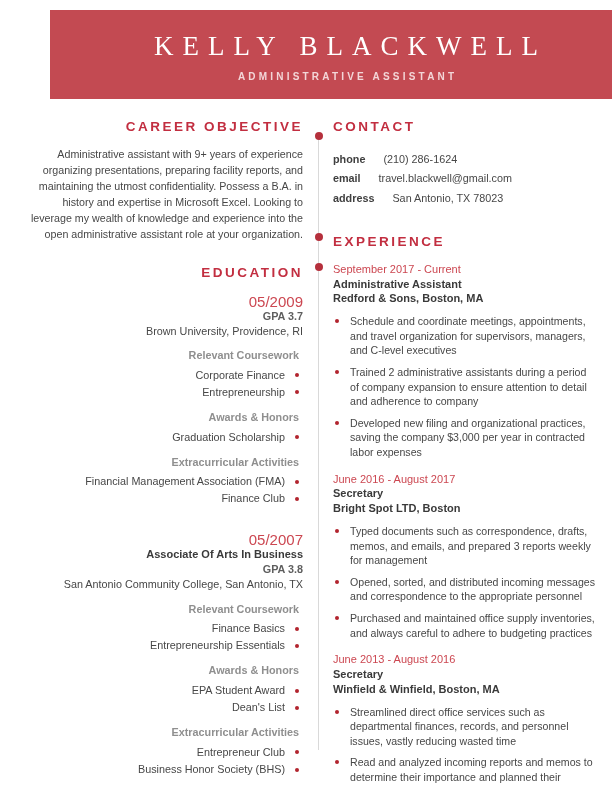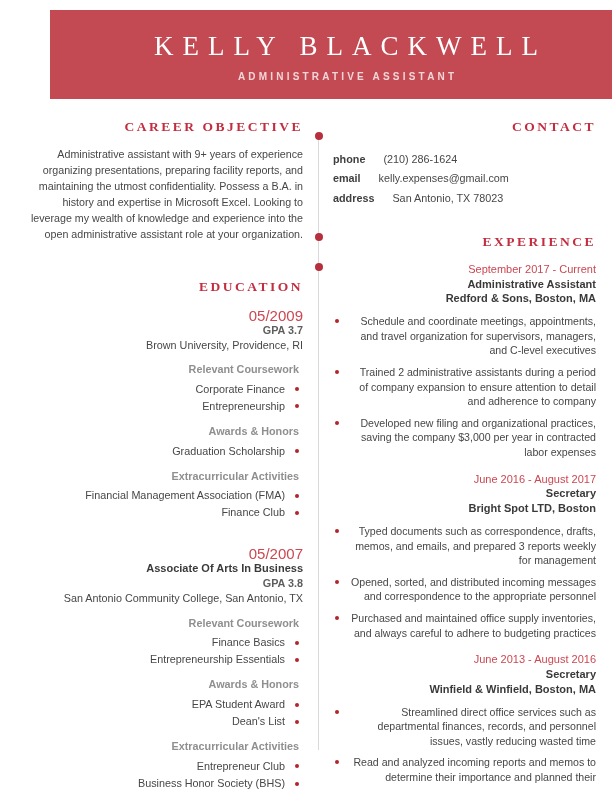--- a/index.html
+++ b/index.html
@@ -16,46 +16,46 @@
   .band .name{font-family:"Liberation Serif", serif; font-weight:400; font-size:27px;
         letter-spacing:9px; padding-top:21px; text-indent:9px; white-space:nowrap;}
   .band .subtitle{font-size:10px; font-weight:600; letter-spacing:3.2px; text-indent:3.2px;
         color:#f3d6d8; margin-top:9px; white-space:nowrap;}
   
   .divider{position:absolute; left:318px; top:133px; width:1px; height:617px; background:var(--divider);}
   .sec-dot{position:absolute; left:315px; width:8px; height:8px; border-radius:50%; background:#b5303c;}
   .dot-contact{top:132px;} .dot-experience{top:233px;} .dot-education{top:263px;}
   
   .col-left{position:absolute; left:20px; top:119px; width:283px; text-align:right;}
-  .col-right{position:absolute; left:333px; top:119px; width:263px; text-align:right;}
-  .section-title{font-family:Liberation Serif, serif; font-weight:700; font-size:13.5px;
+  .col-right{position:absolute; left:333px; top:119px; width:263px; text-align:left;}
+  .section-title{font-family:Liberation Sans, sans-serif; font-weight:700; font-size:13.5px;
         letter-spacing:2.5px; color:var(--accent); line-height:16px; white-space:nowrap;}
   
   .objective{font-size:10.7px; line-height:16.1px; margin-top:11px; color:var(--text);}
   
-  .edu-title{margin-top:36px;}
+  .edu-title{margin-top:22px;}
   .edu-entries .edu-entry{margin-top:24px; font-size:10.8px; line-height:15.2px;}
   .edu-entries .edu-entry:first-child{margin-top:13px;}
   .edu-date{color:var(--accent2); font-size:15px;}
   .edu-degree{font-weight:700; color:var(--strong); font-size:11px;}
   .edu-gpa{font-weight:700; color:var(--gpa);}
   .edu-school{color:var(--text);}
   .edu-group{margin-top:8px;}
   .edu-heading{color:var(--muted); font-weight:600; line-height:17.5px; padding-right:4px; margin-bottom:2px;}
   .edu-item{display:flex; justify-content:flex-end; align-items:center; line-height:17.2px;
         color:var(--text); padding-right:4px;}
   .dot-sm{width:4px; height:4px; border-radius:50%; background:var(--bullet); flex:none;}
   .edu-item .dot-sm{margin-left:10px;}
   
   .contact-rows{margin-top:15px;}
   .contact-row{display:flex; gap:18px; font-size:10.8px; line-height:19.3px;}
   .c-label{font-weight:700; color:#3f3f3f;}
   .c-value{color:var(--text);}
   
-  .exp-title{margin-top:26px;margin-left:28px;}
+  .exp-title{margin-top:26px;}
   .job{margin-top:12px;}
   .job-date{color:var(--accent2); font-size:11px; line-height:14.8px;}
   .job-role,.job-company{font-weight:700; color:var(--strong); font-size:11px; line-height:14.8px;}
   .job ul{list-style:none; margin-top:8px;}
   .job li{display:flex; gap:11px; margin-bottom:7px; font-size:10.6px; line-height:14.6px; color:var(--text);}
   .job li .dot-sm{margin-top:5px; margin-left:2px;}
 </style>
 </head>
 <body>
 
@@ -171,21 +171,21 @@
 
   <section class="col-right">
     <h2 class="section-title">CONTACT</h2>
     <div class="contact-rows">
         <div class="contact-row">
     <span class="c-label">phone</span>
     <span class="c-value">(210) 286-1624</span>
   </div>
         <div class="contact-row">
     <span class="c-label">email</span>
-    <span class="c-value">kelly.expenses@gmail.com</span>
+    <span class="c-value">travel.blackwell@gmail.com</span>
   </div>
         <div class="contact-row">
     <span class="c-label">address</span>
     <span class="c-value">San Antonio, TX 78023</span>
   </div>
       </div>
 
     <h2 class="section-title exp-title">EXPERIENCE</h2>
     <div>
         <article class="job">

